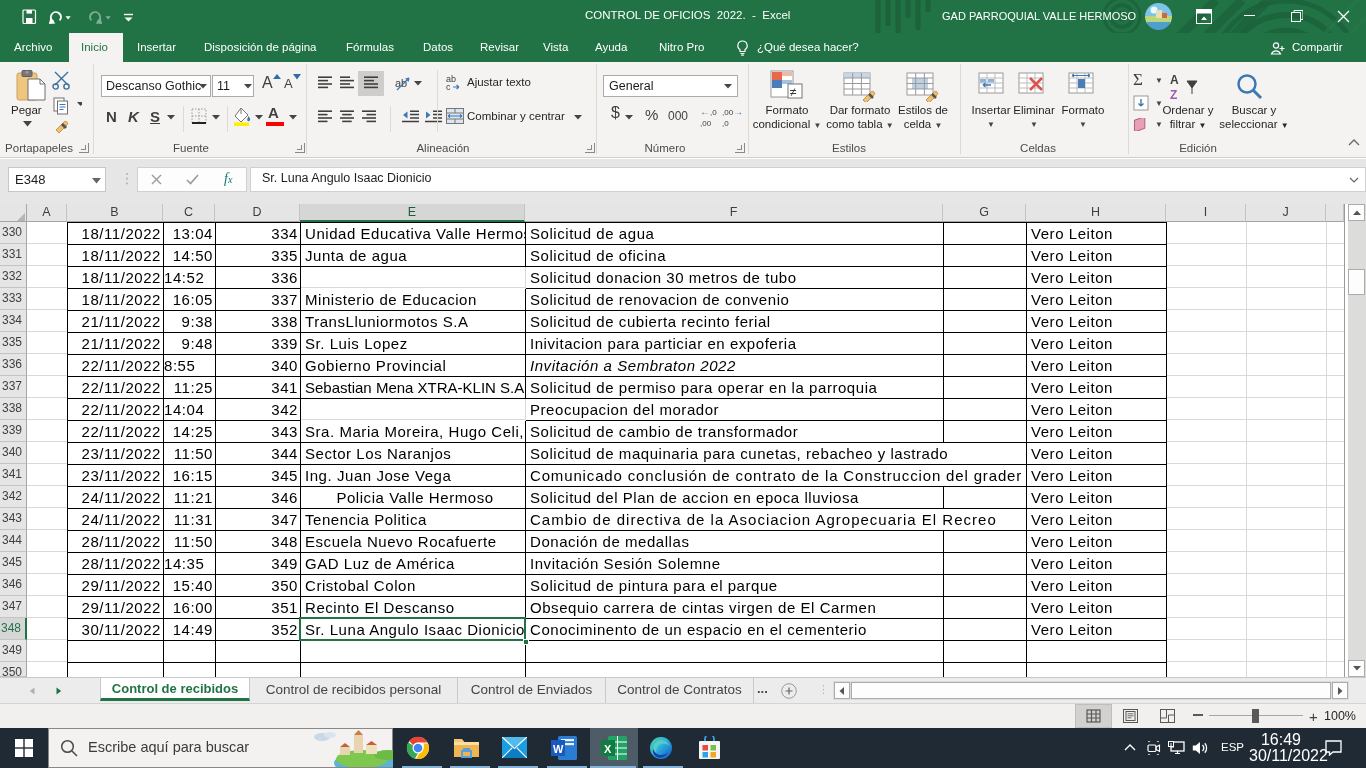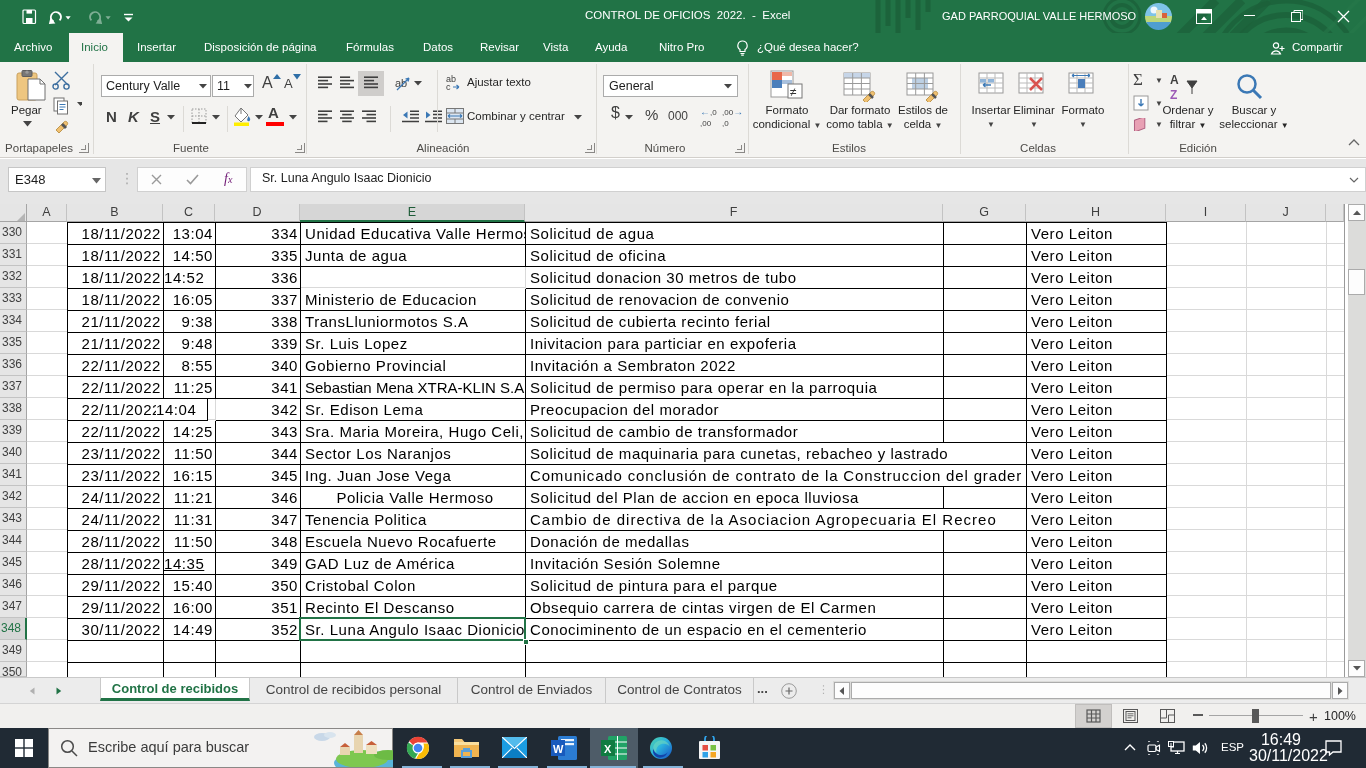--- a/index.html
+++ b/index.html
@@ -172,21 +172,21 @@
 </g>
 <g stroke="#3b78b5">
         <path d="M7.5 34.5h6M7.5 37h6M7.5 39.5h4"></path>
       </g>
 <path d="M25 32 h7 L28.5 36z" fill="#444"></path>
 <g>
         <path d="M4 60 l8 -8 c2 -2 5 1 3 3 l-8 8z" fill="#f0c070" stroke="#c09850"></path>
 <path d="M10 54 l4 4" stroke="#555" stroke-width="3"></path>
       </g>
 </svg>
-<div class="ab" style="left:101px;top:13px;width:110px;height:22px;background:#fff;border:1px solid #ababab;font-size:12.5px;color:#1d1d1d;line-height:20px;padding-left:4px;">Century Valle</div>
+<div class="ab" style="left:101px;top:13px;width:110px;height:22px;background:#fff;border:1px solid #ababab;font-size:12.5px;color:#1d1d1d;line-height:20px;padding-left:4px;">Descanso Gothic</div>
 <svg class="ab" style="left:199px;top:22px;width:8px;height:5px" viewBox="0 0 8 5">
       <path d="M0 0h8L4 4.5z" fill="#444"></path>
     </svg>
 <div class="ab" style="left:212px;top:13px;width:42px;height:22px;background:#fff;border:1px solid #ababab;font-size:12.5px;color:#1d1d1d;line-height:20px;padding-left:4px;">11</div>
 <svg class="ab" style="left:244px;top:22px;width:8px;height:5px" viewBox="0 0 8 5">
       <path d="M0 0h8L4 4.5z" fill="#444"></path>
     </svg>
 <div class="ab" style="left:262px;top:12px;font-size:16px;color:#3f3f3f;">A</div>
 <svg class="ab" style="left:273px;top:11px;width:8px;height:6px" viewBox="0 0 8 6">
       <path d="M0 6 L4 1 L8 6z" fill="#2f6fa7"></path>
@@ -412,21 +412,21 @@
       <path d="M0 0h9L4.5 5.5z" fill="#666"></path>
     </svg>
 <div class="ab" style="left:120px;top:11px;width:4px;height:18px;color:#a8a8a8;font-size:14px;">⋮</div>
 <div class="ab" style="left:137px;top:8px;width:110px;height:25px;background:#fdfdfd;border:1px solid #d0d0d0;"></div>
 <svg class="ab" style="left:151px;top:15px;width:11px;height:11px" viewBox="0 0 11 11">
       <path d="M1 1 L10 10 M10 1 L1 10" stroke="#9a9a9a" stroke-width="1.4"></path>
     </svg>
 <svg class="ab" style="left:186px;top:15px;width:13px;height:11px" viewBox="0 0 13 11">
       <path d="M1 6 L4.5 9.5 L12 1" fill="none" stroke="#9a9a9a" stroke-width="1.6"></path>
     </svg>
-<div class="ab" style="left:224px;top:12px;font-size:14px;font-style:italic;color:#701a75;font-family:'Liberation Serif',serif;">f<span style="font-size:10px">x</span></div>
+<div class="ab" style="left:224px;top:12px;font-size:14px;font-style:italic;color:#0f766e;font-family:'Liberation Serif',serif;">f<span style="font-size:10px">x</span></div>
 <div class="ab" style="left:250px;top:8px;width:1116px;height:25px;background:#fff;border:1px solid #d0d0d0;"></div>
 <div class="ab" style="left:262px;top:12px;font-size:12.5px;color:#1d1d1d;">Sr. Luna Angulo Isaac Dionicio</div>
 <svg class="ab" style="left:1349px;top:18px;width:10px;height:6px" viewBox="0 0 10 6">
       <path d="M1 1 L5 5 L9 1" fill="none" stroke="#666" stroke-width="1.2"></path>
     </svg>
 </div>
 <div class="ab" id="gridarea">
 <div class="ab" style="left:27px;top:18px;width:1317px;height:455px;background:repeating-linear-gradient(to bottom,#fff 0 21px,#d9d9d9 21px 22px);"></div>
 <div class="ab" style="left:67px;top:18px;width:1px;height:455px;background:#d9d9d9;"></div>
 <div class="ab" style="left:163px;top:18px;width:1px;height:455px;background:#d9d9d9;"></div>
@@ -513,37 +513,36 @@
 <div class="cell bcell" style="left:944px;top:107px;width:83px;height:22px;"></div>
 <div class="cell bcell" style="left:1027px;top:107px;width:140px;height:22px;padding-left:4px;">Vero Leiton</div>
 <div class="cell bcell" style="left:68px;top:129px;width:96px;height:22px;text-align:right;padding-right:2px;">21/11/2022</div>
 <div class="cell bcell" style="left:164px;top:129px;width:52px;height:22px;text-align:right;padding-right:2px;">9:48</div>
 <div class="cell bcell" style="left:216px;top:129px;width:85px;height:22px;text-align:right;padding-right:2px;">339</div>
 <div class="cell bcell" style="left:301px;top:129px;width:225px;height:22px;padding-left:4px;">Sr. Luis Lopez</div>
 <div class="cell bcell" style="left:526px;top:129px;width:418px;height:22px;padding-left:4px;">Inivitacion para particiar en expoferia</div>
 <div class="cell bcell" style="left:944px;top:129px;width:83px;height:22px;"></div>
 <div class="cell bcell" style="left:1027px;top:129px;width:140px;height:22px;padding-left:4px;">Vero Leiton</div>
 <div class="cell bcell" style="left:68px;top:151px;width:96px;height:22px;text-align:right;padding-right:2px;">22/11/2022</div>
-<div class="cell bcell" style="left:164px;top:151px;width:52px;height:22px;text-align:right;padding-right:2px;">8:55</div>
+<div class="cell bcell" style="left:164px;top:151px;width:52px;height:22px;padding-right:2px;">8:55</div>
 <div class="cell bcell" style="left:216px;top:151px;width:85px;height:22px;text-align:right;padding-right:2px;">340</div>
 <div class="cell bcell" style="left:301px;top:151px;width:225px;height:22px;padding-left:4px;">Gobierno Provincial</div>
-<div class="cell bcell" style="left:526px;top:151px;width:418px;height:22px;padding-left:4px;">Invitación a Sembraton 2022</div>
+<div class="cell bcell" style="left:526px;top:151px;width:418px;height:22px;padding-left:4px;font-style:italic;">Invitación a Sembraton 2022</div>
 <div class="cell bcell" style="left:944px;top:151px;width:83px;height:22px;"></div>
 <div class="cell bcell" style="left:1027px;top:151px;width:140px;height:22px;padding-left:4px;">Vero Leiton</div>
 <div class="cell bcell" style="left:68px;top:173px;width:96px;height:22px;text-align:right;padding-right:2px;">22/11/2022</div>
 <div class="cell bcell" style="left:164px;top:173px;width:52px;height:22px;text-align:right;padding-right:2px;">11:25</div>
 <div class="cell bcell" style="left:216px;top:173px;width:85px;height:22px;text-align:right;padding-right:2px;">341</div>
 <div class="cell bcell" style="left:301px;top:173px;width:225px;height:22px;padding-left:4px;letter-spacing:0px;">Sebastian Mena XTRA-KLIN S.A</div>
 <div class="cell bcell" style="left:526px;top:173px;width:418px;height:22px;padding-left:4px;">Solicitud de permiso para operar en la parroquia</div>
 <div class="cell bcell" style="left:944px;top:173px;width:83px;height:22px;"></div>
 <div class="cell bcell" style="left:1027px;top:173px;width:140px;height:22px;padding-left:4px;">Vero Leiton</div>
 <div class="cell bcell" style="left:68px;top:195px;width:96px;height:22px;text-align:right;padding-right:2px;">22/11/2022</div>
-<div class="cell bcell" style="left:156px;top:195px;width:52px;height:22px;text-align:left;padding-right:18px;">14:04</div>
+<div class="cell bcell" style="left:164px;top:195px;width:52px;height:22px;text-align:left;padding-right:18px;">14:04</div>
 <div class="cell bcell" style="left:216px;top:195px;width:85px;height:22px;text-align:right;padding-right:2px;">342</div>
-<div class="cell bcell" style="left:301px;top:195px;width:225px;height:22px;padding-left:4px;">Sr. Edison Lema</div>
 <div class="cell bcell" style="left:526px;top:195px;width:418px;height:22px;padding-left:4px;">Preocupacion del morador</div>
 <div class="cell bcell" style="left:944px;top:195px;width:83px;height:22px;"></div>
 <div class="cell bcell" style="left:1027px;top:195px;width:140px;height:22px;padding-left:4px;">Vero Leiton</div>
 <div class="cell bcell" style="left:68px;top:217px;width:96px;height:22px;text-align:right;padding-right:2px;">22/11/2022</div>
 <div class="cell bcell" style="left:164px;top:217px;width:52px;height:22px;text-align:right;padding-right:2px;">14:25</div>
 <div class="cell bcell" style="left:216px;top:217px;width:85px;height:22px;text-align:right;padding-right:2px;">343</div>
 <div class="cell bcell" style="left:301px;top:217px;width:225px;height:22px;padding-left:4px;">Sra. Maria Moreira, Hugo Celi,</div>
 <div class="cell bcell" style="left:526px;top:217px;width:418px;height:22px;padding-left:4px;">Solicitud de cambio de transformador</div>
 <div class="cell bcell" style="left:944px;top:217px;width:83px;height:22px;"></div>
 <div class="cell bcell" style="left:1027px;top:217px;width:140px;height:22px;padding-left:4px;">Vero Leiton</div>
@@ -573,21 +572,21 @@
 <div class="cell bcell" style="left:526px;top:305px;width:501px;height:22px;padding-left:4px;letter-spacing:1.0px;">Cambio de directiva de la Asociacion Agropecuaria El Recreo</div>
 <div class="cell bcell" style="left:1027px;top:305px;width:140px;height:22px;padding-left:4px;">Vero Leiton</div>
 <div class="cell bcell" style="left:68px;top:327px;width:96px;height:22px;text-align:right;padding-right:2px;">28/11/2022</div>
 <div class="cell bcell" style="left:164px;top:327px;width:52px;height:22px;text-align:right;padding-right:2px;">11:50</div>
 <div class="cell bcell" style="left:216px;top:327px;width:85px;height:22px;text-align:right;padding-right:2px;">348</div>
 <div class="cell bcell" style="left:301px;top:327px;width:225px;height:22px;padding-left:4px;">Escuela Nuevo Rocafuerte</div>
 <div class="cell bcell" style="left:526px;top:327px;width:418px;height:22px;padding-left:4px;">Donación de medallas</div>
 <div class="cell bcell" style="left:944px;top:327px;width:83px;height:22px;"></div>
 <div class="cell bcell" style="left:1027px;top:327px;width:140px;height:22px;padding-left:4px;">Vero Leiton</div>
 <div class="cell bcell" style="left:68px;top:349px;width:96px;height:22px;text-align:right;padding-right:2px;">28/11/2022</div>
-<div class="cell bcell" style="left:164px;top:349px;width:52px;height:22px;text-align:right;padding-right:20px;text-decoration:underline;">14:35</div>
+<div class="cell bcell" style="left:164px;top:349px;width:52px;height:22px;text-align:right;padding-right:20px;">14:35</div>
 <div class="cell bcell" style="left:216px;top:349px;width:85px;height:22px;text-align:right;padding-right:2px;">349</div>
 <div class="cell bcell" style="left:301px;top:349px;width:225px;height:22px;padding-left:4px;">GAD Luz de América</div>
 <div class="cell bcell" style="left:526px;top:349px;width:418px;height:22px;padding-left:4px;">Invitación Sesión Solemne</div>
 <div class="cell bcell" style="left:944px;top:349px;width:83px;height:22px;"></div>
 <div class="cell bcell" style="left:1027px;top:349px;width:140px;height:22px;padding-left:4px;">Vero Leiton</div>
 <div class="cell bcell" style="left:68px;top:371px;width:96px;height:22px;text-align:right;padding-right:2px;">29/11/2022</div>
 <div class="cell bcell" style="left:164px;top:371px;width:52px;height:22px;text-align:right;padding-right:2px;">15:40</div>
 <div class="cell bcell" style="left:216px;top:371px;width:85px;height:22px;text-align:right;padding-right:2px;">350</div>
 <div class="cell bcell" style="left:301px;top:371px;width:225px;height:22px;padding-left:4px;">Cristobal Colon</div>
 <div class="cell bcell" style="left:526px;top:371px;width:418px;height:22px;padding-left:4px;">Solicitud de pintura para el parque</div>

